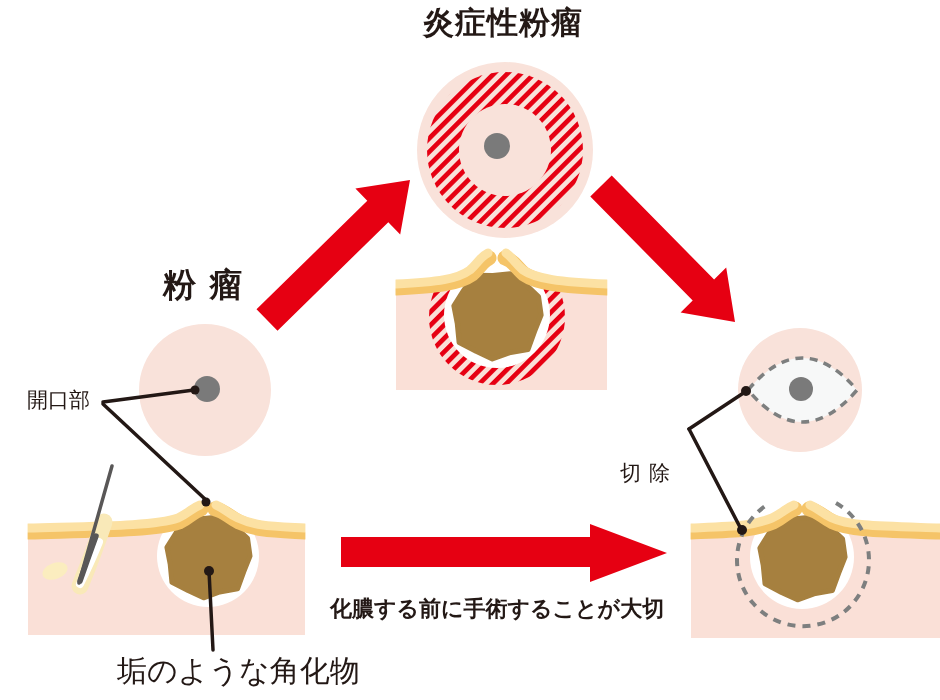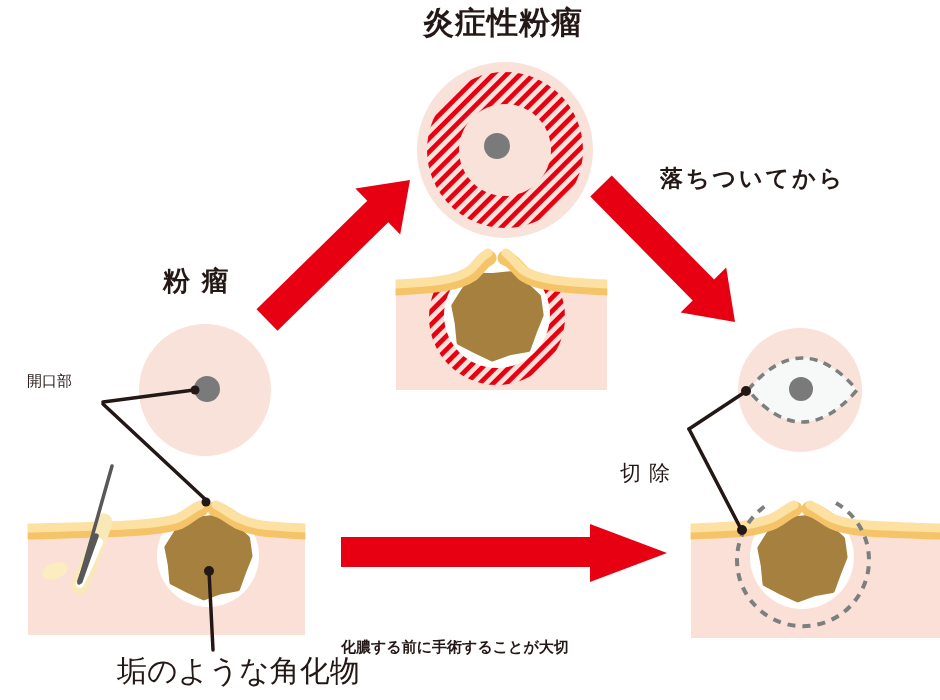--- a/index.html
+++ b/index.html
@@ -127,25 +127,24 @@
     <g>
       <path class="ptr" d="M689,429 L745,392"></path>
       <path class="ptr" d="M689,429 L741,529"></path>
       <circle cx="746" cy="391" r="5" class="pdot"></circle>
       <circle cx="742" cy="530" r="5" class="pdot"></circle>
     </g>
   </svg>
 
   <div class="lbl b" style="left:423px;top:5px;font-size:31px;letter-spacing:1px;">炎症性粉瘤</div>
 
-  <div class="lbl b" style="left:660px;top:165px;font-size:23px;letter-spacing:3px;">落ちついてから</div>
 
-  <div class="lbl b" style="left:163px;top:266px;font-size:27px;letter-spacing:2px;">粉 瘤</div>
+  <div class="lbl b" style="left:163px;top:266px;font-size:33px;letter-spacing:2px;">粉 瘤</div>
 
-  <div class="lbl" style="left:27px;top:372px;font-size:15px;">開口部</div>
+  <div class="lbl" style="left:27px;top:388px;font-size:21px;">開口部</div>
 
   <div class="lbl" style="left:620px;top:417px;font-size:21px;letter-spacing:8px;margin-top:44px;">切除</div>
 
-  <div class="lbl b" style="left:341px;top:596px;font-size:15px;margin-top:42px;">化膿する前に手術することが大切</div>
+  <div class="lbl b" style="left:330px;top:596px;font-size:22px;">化膿する前に手術することが大切</div>
 
   <div class="lbl" style="left:117px;top:654px;font-size:30px;">垢のような角化物</div>
 
 </div>
 
 </body></html>

